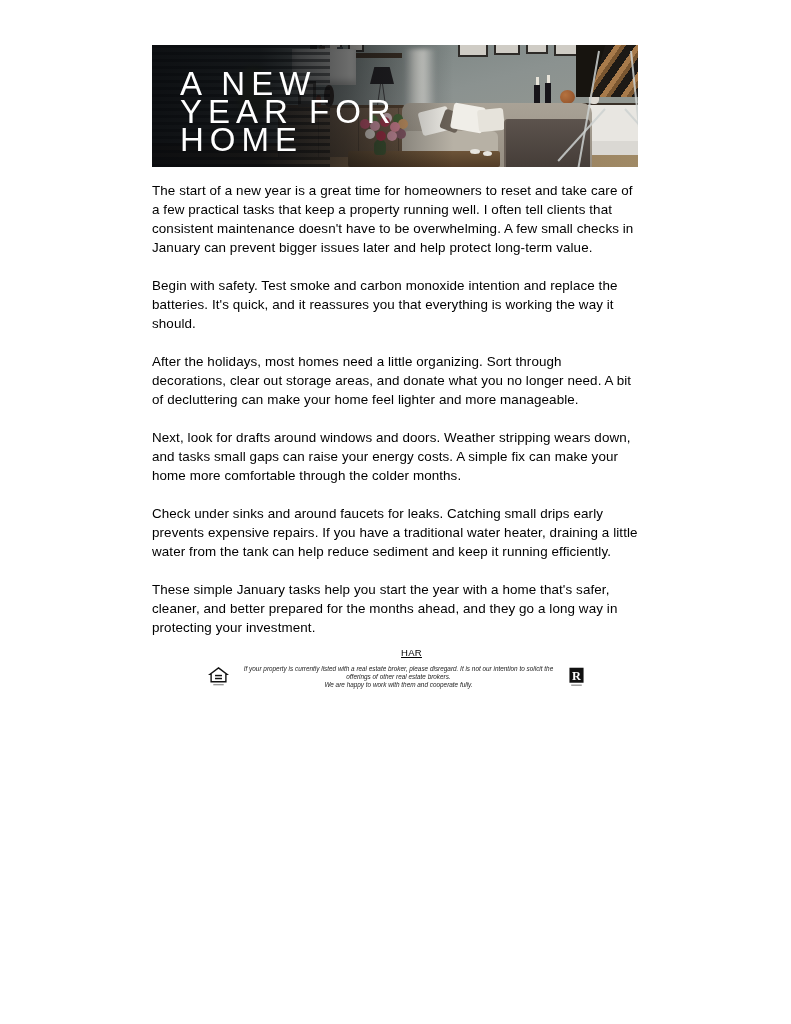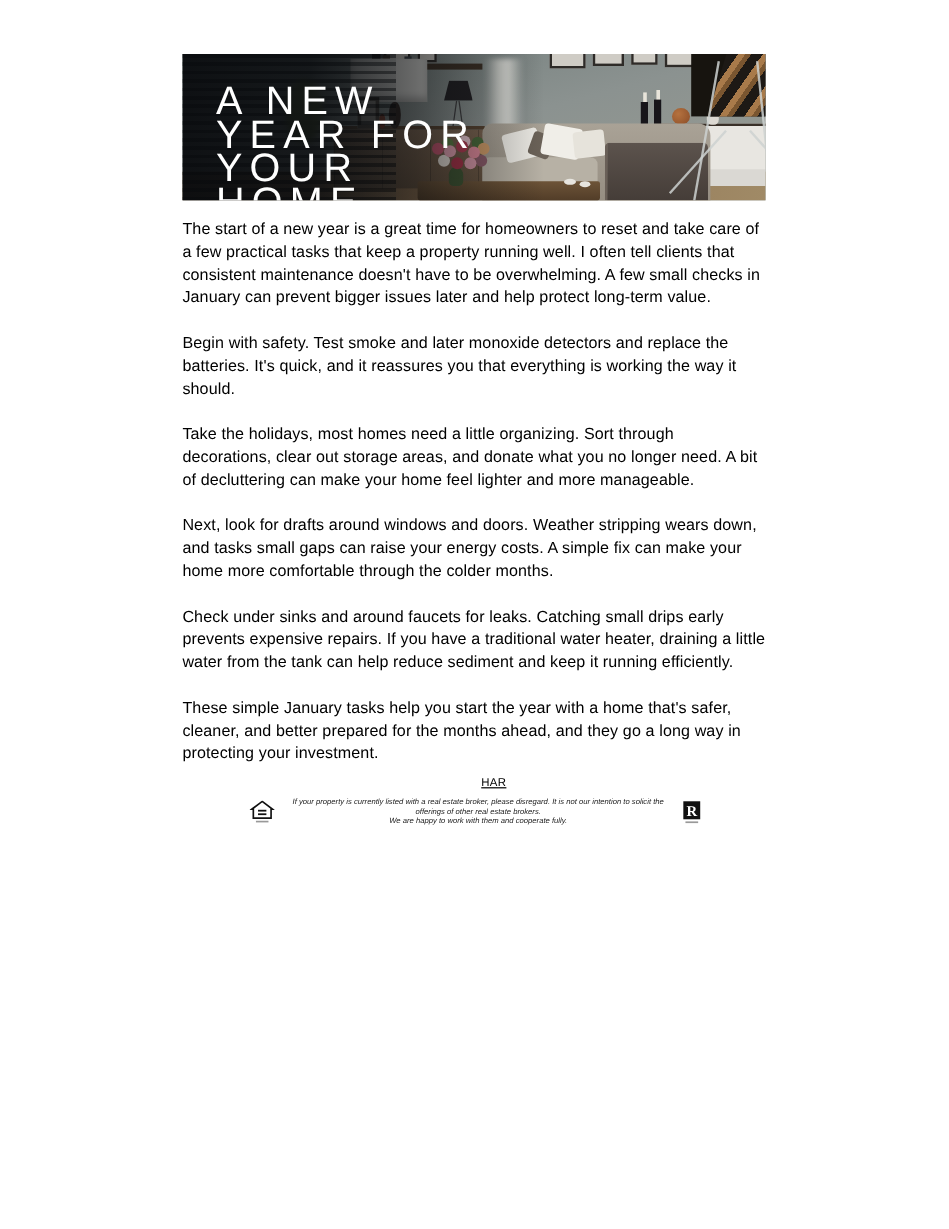--- a/index.html
+++ b/index.html
@@ -162,29 +162,28 @@
       <div class="art" style="left:222px;top:96px;width:12px;height:14px;background:#3f5532;border-radius:30%"></div>
       <div class="art bouquet-dot" style="left:208px;top:74px"></div>
 
       <div class="art blinds" style="left:0;top:0;width:178px;height:122px"></div>
       <div class="art plant" style="left:86px;top:22px;width:30px;height:52px"></div>
       <div class="art hero-shade" style="left:0;top:0;width:486px;height:122px"></div>
 
       <h1 class="hero-title">
         <span>A NEW</span>
         <span>YEAR FOR</span>
-        <span>YOUR</span>
         <span>HOME</span>
       </h1>
     </div>
 
     <div class="article">
       <p>The start of a new year is a great time for homeowners to reset and take care of a few practical tasks that keep a property running well. I often tell clients that consistent maintenance doesn't have to be overwhelming. A few small checks in January can prevent bigger issues later and help protect long-term value.</p>
-      <p>Begin with safety. Test smoke and later monoxide detectors and replace the batteries. It's quick, and it reassures you that everything is working the way it should.</p>
-      <p>Take the holidays, most homes need a little organizing. Sort through decorations, clear out storage areas, and donate what you no longer need. A bit of decluttering can make your home feel lighter and more manageable.</p>
+      <p>Begin with safety. Test smoke and carbon monoxide intention and replace the batteries. It's quick, and it reassures you that everything is working the way it should.</p>
+      <p>After the holidays, most homes need a little organizing. Sort through decorations, clear out storage areas, and donate what you no longer need. A bit of decluttering can make your home feel lighter and more manageable.</p>
       <p>Next, look for drafts around windows and doors. Weather stripping wears down, and tasks small gaps can raise your energy costs. A simple fix can make your home more comfortable through the colder months.</p>
       <p>Check under sinks and around faucets for leaks. Catching small drips early prevents expensive repairs. If you have a traditional water heater, draining a little water from the tank can help reduce sediment and keep it running efficiently.</p>
       <p>These simple January tasks help you start the year with a home that's safer, cleaner, and better prepared for the months ahead, and they go a long way in protecting your investment.</p>
     </div>
 
     <div class="har-row">
       <a href="#" class="har-link">HAR</a>
     </div>
 
     <div class="disclaimer-row">

